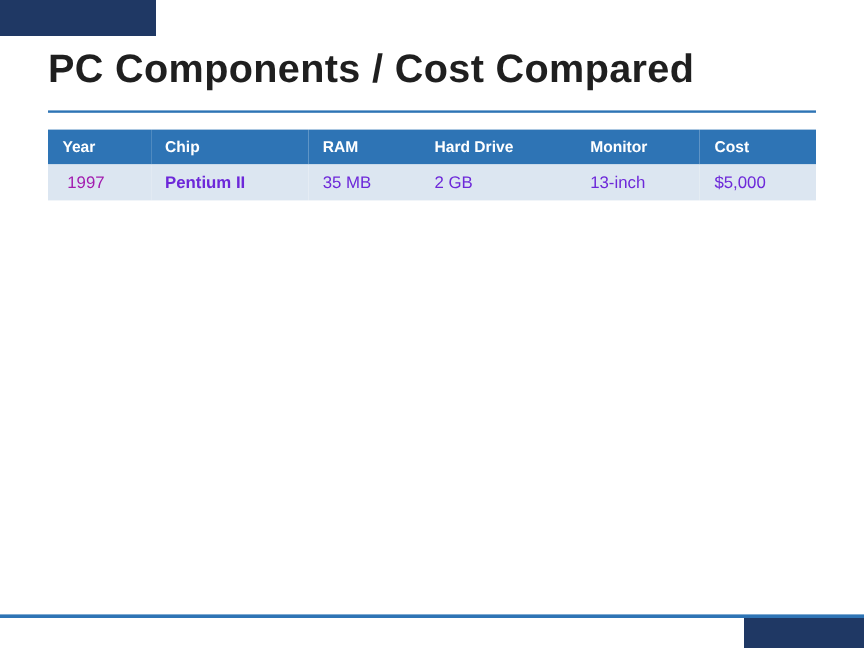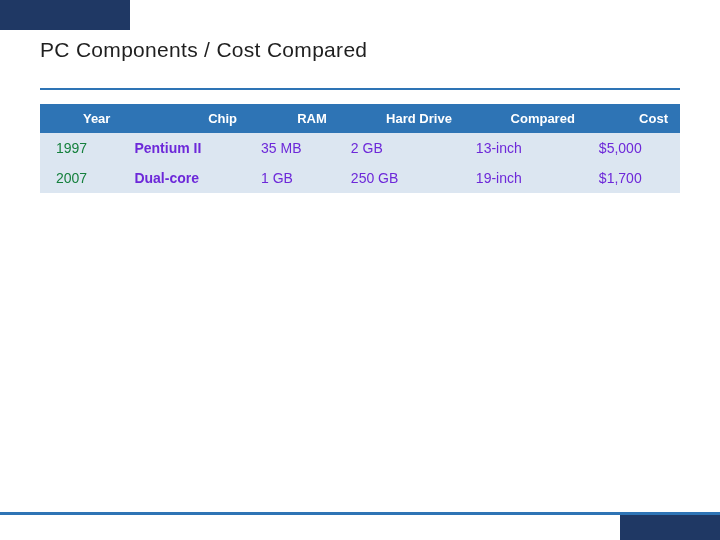--- a/index.html
+++ b/index.html
@@ -45,24 +45,24 @@
 
     .content {
       position: absolute;
       top: 38px;
       left: 40px;
       right: 40px;
       bottom: 40px;
     }
 
     .page-title {
-      font-size: 21px;
-      font-weight: 400;
+      font-size: 33px;
+      font-weight: 700;
       color: #1f1f1f;
-      margin-bottom: 26px;
+      margin-bottom: 16px;
       letter-spacing: 0.3px;
     }
 
     
     .title-rule {
       border: none;
       border-top: 2px solid #2e74b5;
       margin-bottom: 14px;
     }
 
@@ -72,21 +72,21 @@
       font-size: 14px;
     }
 
     thead tr {
       background: #2e74b5;
       color: #ffffff;
     }
 
     thead th {
       padding: 7px 12px;
-      text-align: right;
+      text-align: left;
       font-weight: 600;
       font-size: 13px;
     }
 
     tbody tr {
       background: #dce6f1;
     }
 
     tbody tr:nth-child(odd) {
       background: #dce6f1;
@@ -96,21 +96,21 @@
       background: #dce6f1;
     }
 
     tbody td {
       padding: 7px 12px;
       color: #6d28d9;
       font-size: 14px;
     }
 
     tbody tr td:first-child {
-      color: #15803d;
+      color: #a21caf;
       padding-left: 16px;
     }
 
     tbody tr td:nth-child(2) {
       font-weight: 700;
     }
   </style>
 </head>
 <body>
 
@@ -122,36 +122,28 @@
   <h1 class="page-title">PC Components / Cost Compared</h1>
   <hr class="title-rule">
 
   <table>
     <thead>
       <tr>
         <th>Year</th>
         <th>Chip</th>
         <th>RAM</th>
         <th>Hard Drive</th>
-        <th>Compared</th>
+        <th>Monitor</th>
         <th>Cost</th>
       </tr>
     </thead>
     <tbody id="table-body">
     <tr>
           <td>1997</td>
           <td>Pentium II</td>
           <td>35 MB</td>
           <td>2 GB</td>
           <td>13-inch</td>
           <td>$5,000</td>
         </tr>
-        <tr>
-          <td>2007</td>
-          <td>Dual-core</td>
-          <td>1 GB</td>
-          <td>250 GB</td>
-          <td>19-inch</td>
-          <td>$1,700</td>
-        </tr>
       </tbody>
   </table>
 </div>
 
 </body></html>

